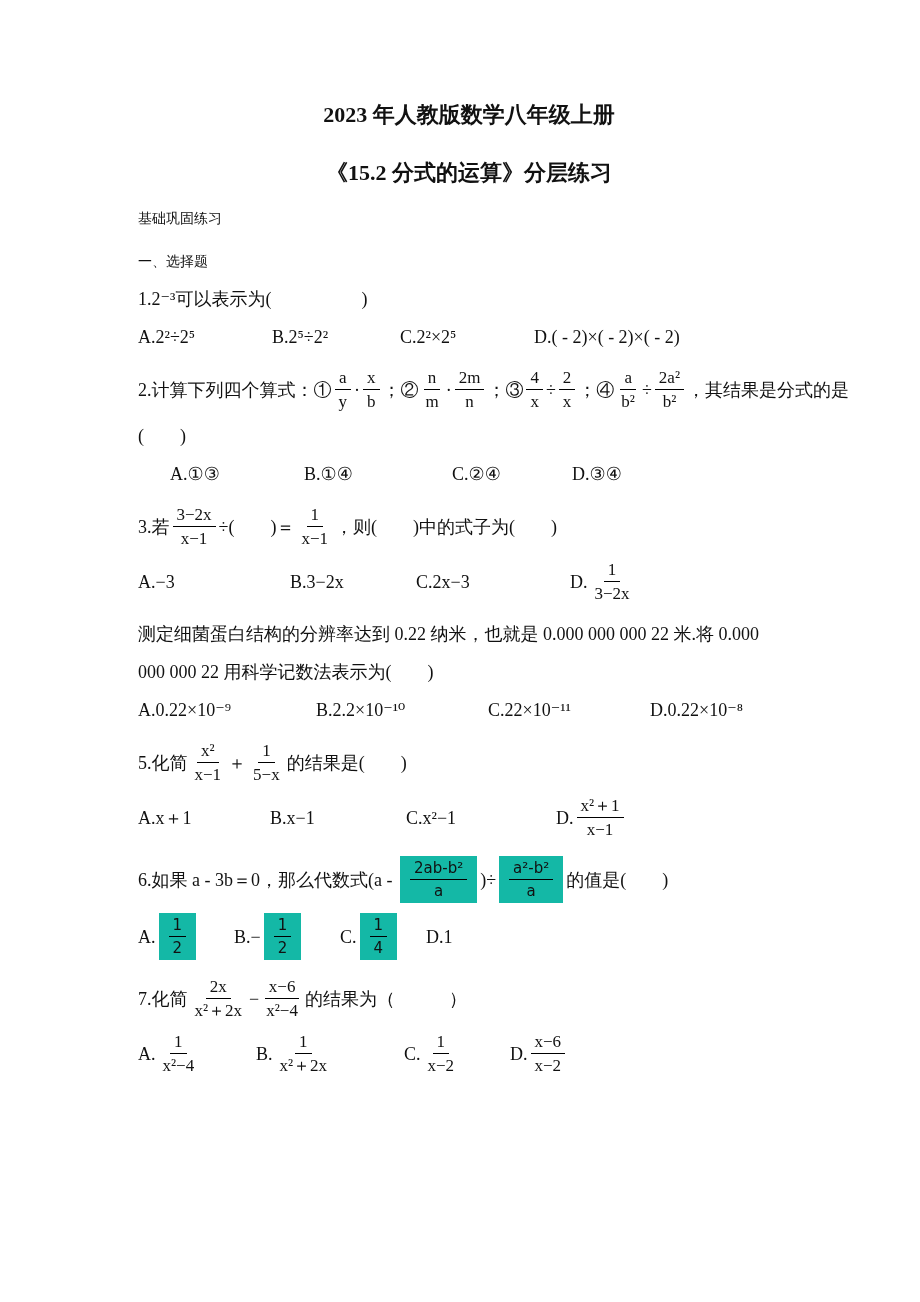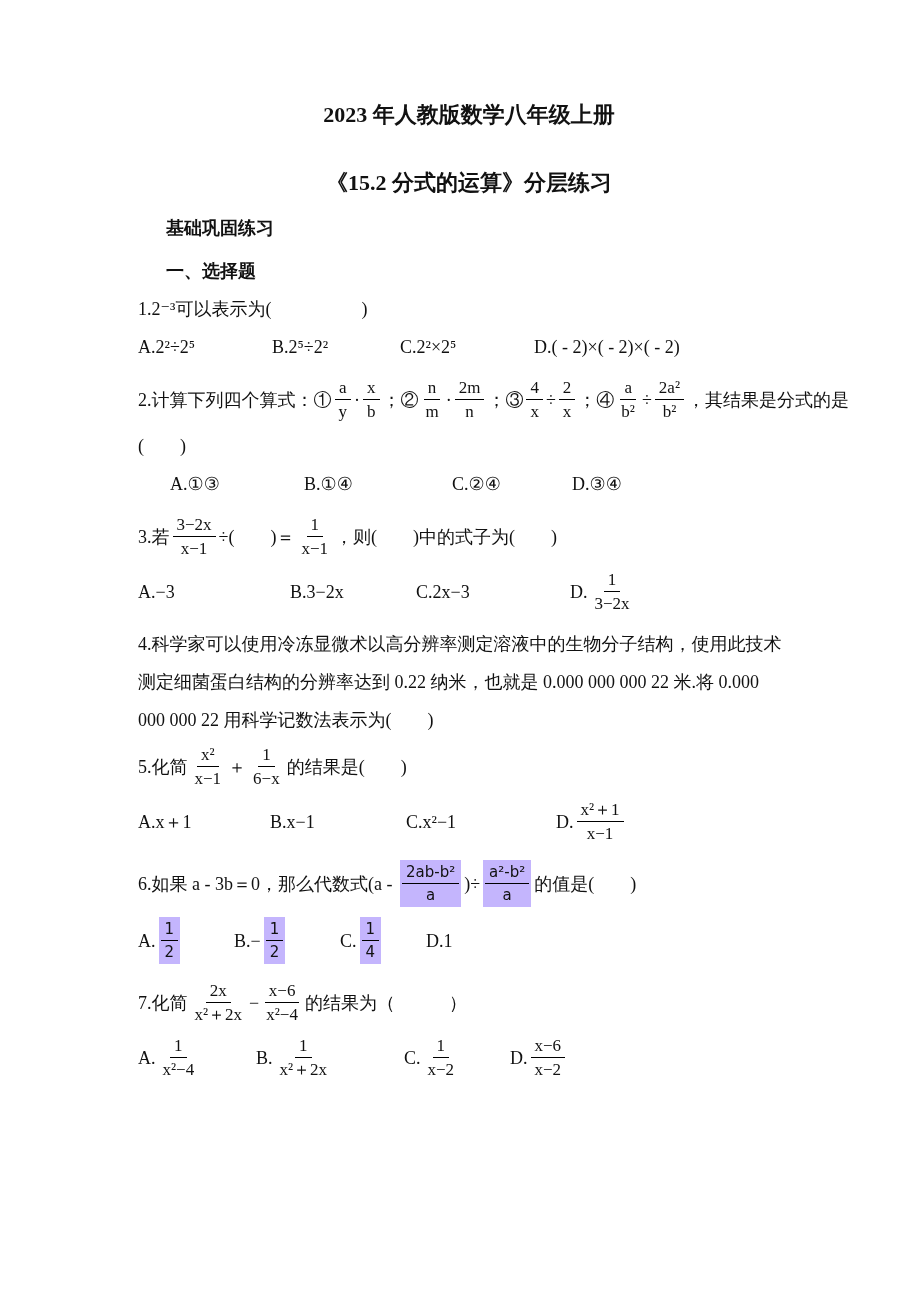--- a/index.html
+++ b/index.html
@@ -7,23 +7,23 @@
     width:920px;height:1302px;
     color:#111;
     font-family:"Liberation Serif","DejaVu Serif",serif;
     font-size:18px;
     overflow:hidden;
   }
   .sheet{padding:100px 120px 0 138px;}
   .doc-title,.doc-subtitle{
     text-align:center;font-weight:bold;font-size:22px;line-height:30px;
   }
-  .doc-title{margin-bottom:38px;}
+  .doc-title{margin-bottom:28px;}
   .doc-subtitle{margin-bottom:17px;}
-  .hdr{font-weight:bold;line-height:27px;font-size:18px;margin-left:28px;}
+  .hdr{font-weight:normal;line-height:27px;font-size:14px;}
   .hdr-practice{margin-bottom:16px;}
   .hdr-part{margin-bottom:10px;}
   .question{margin:0;}
   .stem-line{
     display:flex;align-items:center;flex-wrap:nowrap;
     min-height:28px;line-height:28px;margin-bottom:10px;
   }
   .options{
     display:flex;align-items:center;flex-wrap:nowrap;
     min-height:28px;line-height:28px;margin-bottom:16px;
@@ -35,21 +35,21 @@
     margin:0 3px;line-height:normal;text-align:center;
   }
   .frac .num{
     display:block;border-bottom:1.5px solid #000;
     padding:0 4px 1px;line-height:21px;font-size:17px;white-space:pre;
   }
   .frac .den{
     display:block;padding:1px 4px 0;line-height:21px;font-size:17px;white-space:pre;
   }
   .frac.gray{
-    background:#c4b5fd;padding:2px 2px;
+    background:#14b8a6;padding:2px 10px;
     font-family:"DejaVu Sans","Liberation Sans",sans-serif;
     justify-content:flex-end;
   }
   .frac.gray .num,.frac.gray .den{font-size:15px;line-height:20px;}
 </style>
 </head>
 <body>
 
 <div class="sheet">
   <div class="doc-title">2023 年人教版数学八年级上册</div>
@@ -166,40 +166,51 @@
             <span class="tx">D.</span>
             <span class="frac">
               <span class="num">1</span>
               <span class="den">3−2x</span>
             </span>
           </span>
         </div>
       </div>
       <div class="question">
         <div class="stem-line">
-          <span class="tx">4.科学家可以使用冷冻显微术以高分辨率测定溶液中的生物分子结构，使用此技术</span>
-        </div>
-        <div class="stem-line">
           <span class="tx">测定细菌蛋白结构的分辨率达到 0.22 纳米，也就是 0.000 000 000 22 米.将 0.000</span>
         </div>
         <div class="stem-line">
           <span class="tx">000 000 22 用科学记数法表示为(　　)</span>
+        </div>
+        <div class="options">
+          <span class="option" style="min-width: 178px;">
+            <span class="tx">A.0.22×10⁻⁹</span>
+          </span>
+          <span class="option" style="min-width: 172px;">
+            <span class="tx">B.2.2×10⁻¹⁰</span>
+          </span>
+          <span class="option" style="min-width: 162px;">
+            <span class="tx">C.22×10⁻¹¹</span>
+          </span>
+          <span class="option">
+            <span class="tx">D.0.22×10⁻⁸</span>
+          </span>
         </div>
       </div>
       <div class="question">
         <div class="stem-line">
           <span class="tx">5.化简</span>
           <span class="frac">
             <span class="num">x²</span>
             <span class="den">x−1</span>
           </span>
           <span class="tx">＋</span>
           <span class="frac">
             <span class="num">1</span>
-            <span class="den">6−x</span>
+            <span class="den">5−x</span>
           </span>
           <span class="tx">的结果是(　　)</span>
         </div>
         <div class="options">
           <span class="option" style="min-width: 132px;">
             <span class="tx">A.x＋1</span>
           </span>
           <span class="option" style="min-width: 136px; text-align: right;">
             <span class="tx">B.x−1</span>
           </span>

